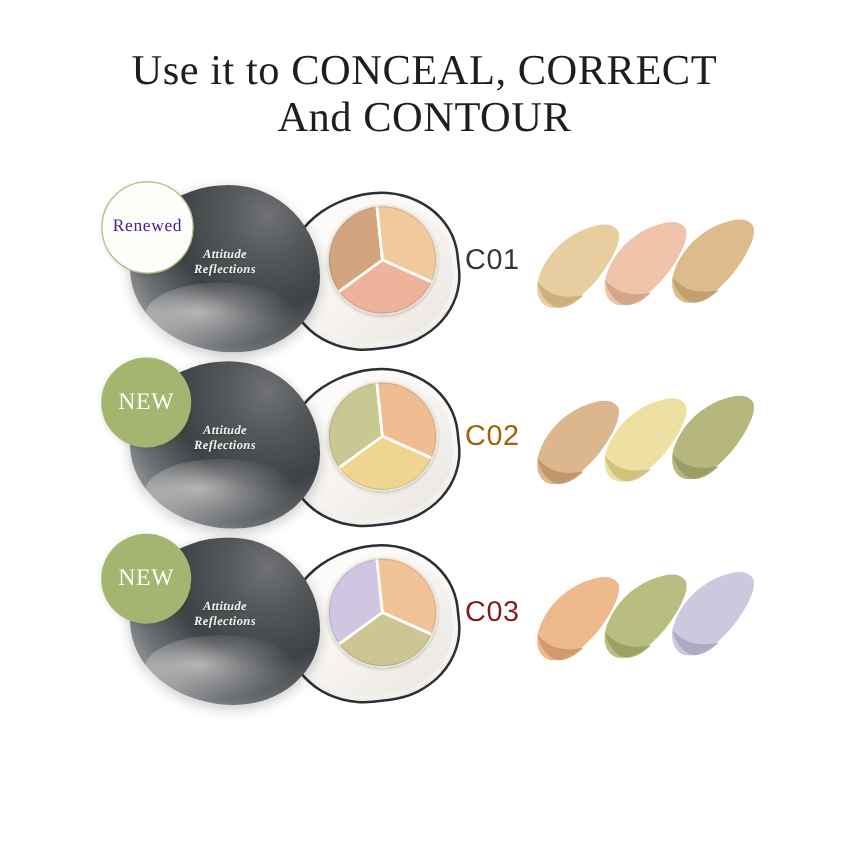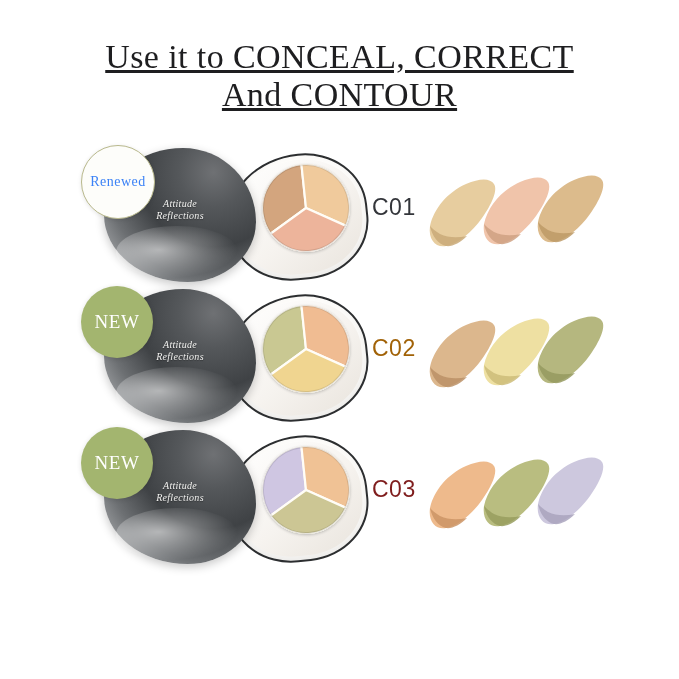--- a/index.html
+++ b/index.html
@@ -22,21 +22,20 @@
     left: 0;
     top: 38px;
     width: 679px;
     text-align: center;
     font-family: "Liberation Serif", serif;
     font-size: 34px;
     line-height: 38px;
     letter-spacing: 0.4px;
     color: #1e1e20;
     font-weight: 400;
-    text-decoration: underline;
   }
   #heading .hl {
     display: block;
     white-space: pre;
   }
 
   
   .prow {
     position: absolute;
     left: 0;
@@ -114,21 +113,21 @@
     width: 152px;
     text-align: center;
     font-family: "Liberation Serif", serif;
     font-style: italic;
     font-size: 10px;
     line-height: 12px;
     color: #f2f2f0;
     text-shadow: 0 1px 1px rgba(0,0,0,0.35);
     letter-spacing: 0.3px;
   }
-  .lid-brand span { display: block; }
+  .lid-brand span { display: block; font-weight: bold; }
 
   
   .badge {
     position: absolute;
     left: 81px;
     top: 3px;
     width: 72px;
     height: 72px;
     border-radius: 50%;
     display: flex;
@@ -215,21 +214,21 @@
     </div>
 
     <div class="lid">
       <div class="lid-shine"></div>
       <div class="lid-brand">
         <span>Attitude</span>
         <span>Reflections</span>
       </div>
     </div>
 
-    <div class="badge renewed" style="background: rgb(253, 253, 250); border-color: rgb(185, 185, 141); color: #3b82f6;">
+    <div class="badge renewed" style="background: rgb(253, 253, 250); border-color: rgb(185, 185, 141); color: #4c1d95;">
       <span>Renewed</span>
     </div>
 
     <div class="shade-code" style="color: rgb(51, 53, 58);">C01</div>
 
     <div class="swatches">
       <svg viewBox="0 0 195 100" xmlns="http://www.w3.org/2000/svg">
         <g>
           <path d="M12 62 C16 44 30 28 48 20 C62 14 72 14 76 20 C80 26 74 40 64 54 C54 68 40 80 28 82 C18 84 10 76 12 62 Z" id="s0a" fill="#e7cd9f"></path>
           <path d="M12 62 C14 72 20 80 28 82 C34 83 42 79 49 72 C40 74 30 74 22 70 C17 67 14 64 12 62 Z" id="s0as" fill="#c9a978" opacity="0.85"></path>

